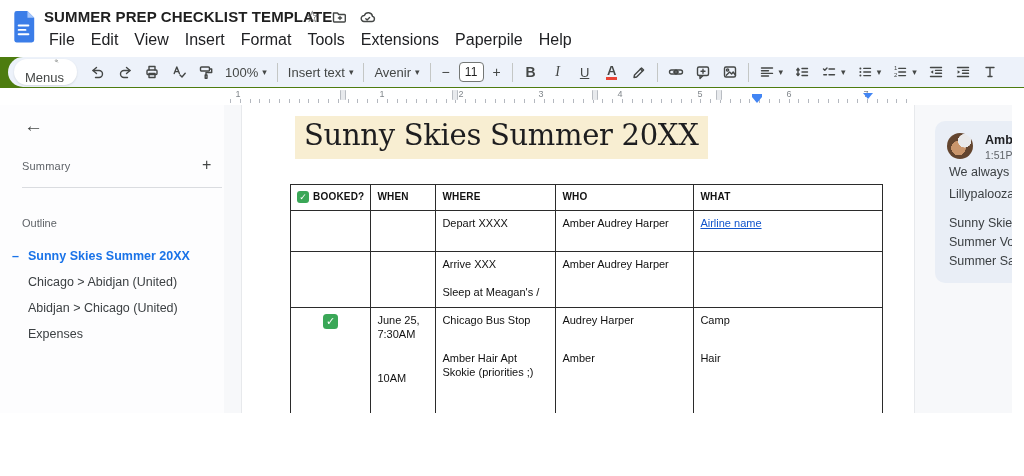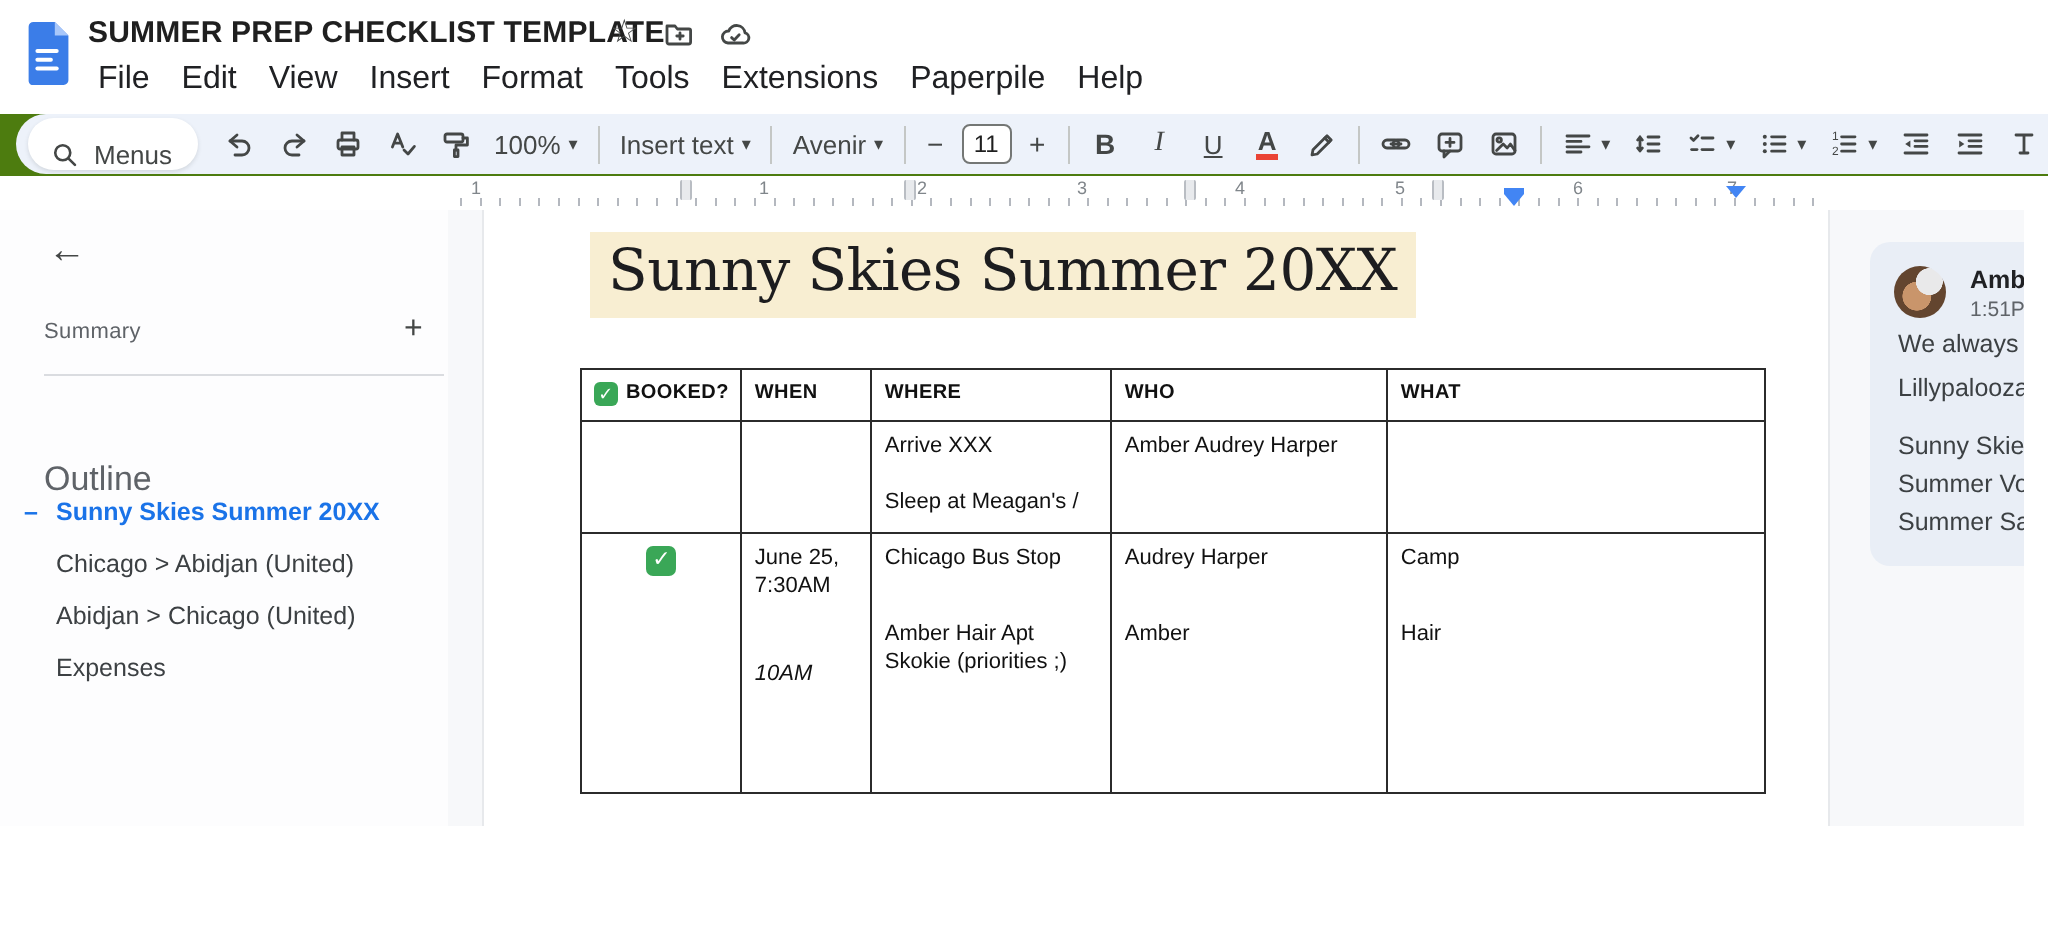--- a/index.html
+++ b/index.html
@@ -12,21 +12,21 @@
   .docs-logo { position:absolute; left:12px; top:10px; width:25px; height:33px; cursor:pointer; }
   .doc-title { position:absolute; left:44px; top:8px; font-size:15px; font-weight:600; color:#1f1f1f; letter-spacing:.1px; white-space:nowrap; }
   .title-icons { position:absolute; left:305px; top:9px; display:flex; gap:12px; align-items:center; color:#444746; }
   .menubar { position:absolute; left:42px; top:29px; display:flex; gap:2px; }
   .menubar .mitem { font-size:16px; color:#202124; padding:2px 7px; border-radius:4px; cursor:pointer; }
 
   
   .toolbar { position:absolute; left:8px; top:57px; width:1030px; height:30px; background:#edf2fa;
     border-radius:16px; display:flex; align-items:center; padding:0 6px; gap:1px; overflow:hidden; }
   .menus-pill { height:26px; background:#fff; border-radius:13px; display:flex; align-items:flex-end;
-    gap:7px; padding:0 13px 0 11px; margin-right:7px; box-shadow:0 1px 2px rgba(60,64,67,.15); cursor:pointer; }
+    gap:7px; padding:0 13px 0 11px; margin-right:7px; box-shadow:0 1px 2px rgba(60,64,67,.15); cursor:pointer;flex-direction:column; }
   .menus-pill span { font-size:13px; color:#444746; }
   .tbtn { min-width:26px; height:26px; display:flex; align-items:center; justify-content:center;
     border-radius:4px; color:#444746; cursor:pointer; flex:none; }
   .tbtn.drop { padding:0 5px; gap:4px; font-size:13px; }
   .caret { font-size:9px; color:#444746; line-height:1; }
   .tsep { width:1px; height:19px; background:#c4c7c5; margin:0 4px; flex:none; }
   .sizebox { width:25px; height:20px; border:1px solid #747775; border-radius:4px; background:#fff;
     display:flex; align-items:center; justify-content:center; font-size:12px; color:#1f1f1f; margin:0 2px; cursor:text; }
   .bI { font-size:14px; font-weight:700; }
   .iI { font-size:14px; font-style:italic; font-family:"Liberation Serif",serif; }
@@ -45,21 +45,21 @@
     border-right:5px solid transparent; border-top:6px solid #4285f4; cursor:ew-resize; }
   .bflag.bar:before { content:""; position:absolute; left:-5px; top:-9px; width:10px; height:3px; background:#4285f4; }
 
   
   .content { position:absolute; left:0; top:105px; width:1024px; height:308px; }
   .sidebar { position:absolute; left:0; top:0; width:224px; height:308px; background:#fdfdfe; }
   .back-btn { position:absolute; left:24px; top:10px; font-size:19px; color:#444746; cursor:pointer; }
   .sum-label { position:absolute; left:22px; top:55px; font-size:11px; color:#5f6368; letter-spacing:.2px; }
   .sum-add { position:absolute; left:202px; top:51px; font-size:16px; color:#444746; cursor:pointer; }
   .sdivider { position:absolute; left:22px; top:82px; width:200px; height:1px; background:#dadce0; }
-  .out-label { position:absolute; left:22px; top:125px; font-size:17px; color:#5f6368; }
+  .out-label { position:absolute; left:22px; top:112px; font-size:11px; color:#5f6368; }
   .olist { position:absolute; left:0; top:138px; width:224px; }
   .oitem { position:relative; padding:6px 8px 6px 28px; font-size:12.5px; color:#3c4043; cursor:pointer; white-space:nowrap; }
   .oitem.active { color:#1a73e8; font-weight:600; }
   .oitem.active:before { content:"–"; position:absolute; left:12px; color:#1a73e8; }
 
   .canvas { position:absolute; left:224px; top:0; width:800px; height:308px; background:#f7f8fa; }
   .page { position:absolute; left:17px; top:0; width:674px; height:308px; background:#fff;
     border-left:1px solid #e7e9ec; border-right:1px solid #e7e9ec; overflow:hidden; cursor:text; }
   .pg-title { position:absolute; left:53px; top:11px; display:inline-block; background:#f8eed2;
     font-family:"DejaVu Serif","Liberation Serif",serif; font-size:29px; color:#1d1d1f;
@@ -71,21 +71,21 @@
     padding:5px 6px; line-height:1.28; font-weight:normal; }
   table.doc th { font-weight:700; font-size:10px; letter-spacing:.2px; white-space:nowrap; padding-top:6px; }
   .c0{width:77px} .c1{width:65px} .c2{width:120px} .c3{width:138px} .c4{width:189px}
   .hrow{height:26px} .r1{height:41px} .r2{height:56px} .r3{height:130px}
   .hcell { display:flex; align-items:center; gap:4px; }
   .gcheck { width:12px; height:12px; background:#3aa757; border-radius:3px; color:#fff; font-size:9px;
     display:inline-flex; align-items:center; justify-content:center; flex:none; cursor:pointer; }
   .gcheck.lg { width:15px; height:15px; border-radius:3.5px; font-size:11px; margin-top:1px; }
   .ctr { text-align:center !important; }
   .doc-link { color:#1155cc; text-decoration:underline; cursor:pointer; }
-  .sp14 { margin-top:14px; } .sp30 { margin-top:30px;font-style:italic; } .sp46 { margin-top:24px; }
+  .sp14 { margin-top:14px; } .sp30 { margin-top:30px; } .sp46 { margin-top:24px; }
 
   
   .comment-card { position:absolute; left:711px; top:16px; width:250px; height:162px;
     background:#e9eef6; border-radius:10px; cursor:pointer; }
   .avatar { position:absolute; left:12px; top:12px; width:26px; height:26px; border-radius:50%;
     background:
       radial-gradient(circle at 68% 30%, #e9e9ea 0 26%, rgba(0,0,0,0) 27%),
       radial-gradient(circle at 44% 58%, #c9956b 0 34%, rgba(0,0,0,0) 35%),
       #63452f; }
   .c-author { position:absolute; left:50px; top:12px; font-size:12.5px; font-weight:700; color:#202124; white-space:nowrap; }
@@ -338,20 +338,31 @@
               <span class="hcell">
                     <span class="gcheck">✓</span>
                     <span>BOOKED?</span>
                   </span>
             </th>
             <th class="c1">WHEN</th>
             <th class="c2">WHERE</th>
             <th class="c3">WHO</th>
             <th class="c4">WHAT</th>
           </tr>
+          <tr class="r1">
+            <td></td>
+            <td></td>
+            <td>
+                  <div>Depart XXXX</div>
+                </td>
+            <td>
+                  <div>Amber Audrey Harper</div>
+                </td>
+            <td><a class="doc-link">Airline name</a></td>
+          </tr>
           <tr class="r2">
             <td></td>
             <td></td>
             <td>
               <div>Arrive XXX</div>
               <div class="sp14">Sleep at Meagan's /</div>
             </td>
             <td>
                   <div>Amber Audrey Harper</div>
                 </td>

